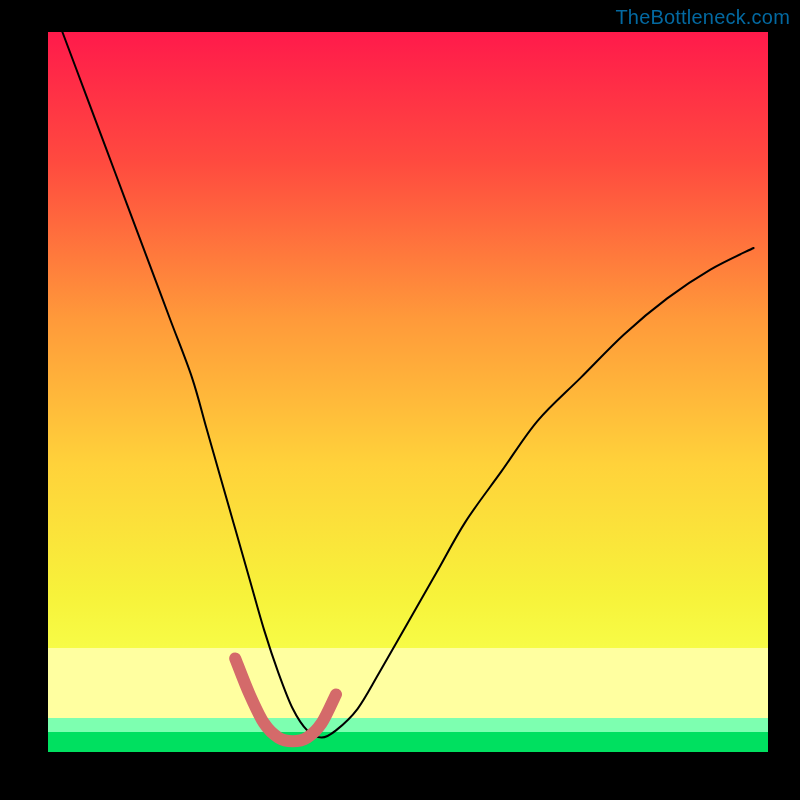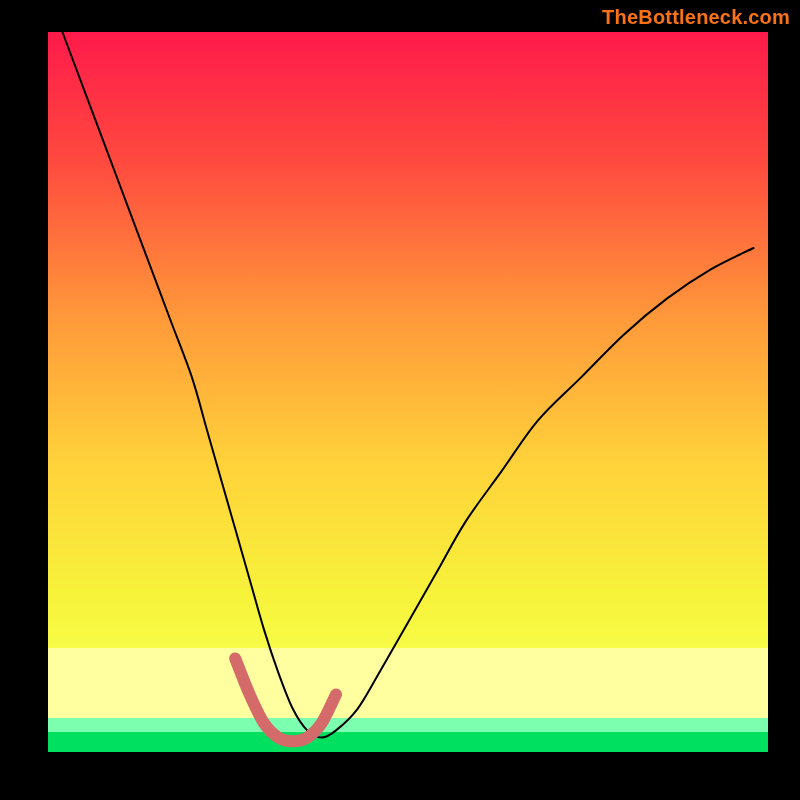--- a/index.html
+++ b/index.html
@@ -14,23 +14,23 @@
   .frame {
     position: relative;
     width: 800px;
     height: 800px;
     background: #000;
   }
   .watermark {
     position: absolute;
     top: 6px;
     right: 10px;
-    color: #f97316;
+    color: #0369a1;
     font-size: 20px;
-    font-weight: 700;
+    font-weight: 400;
     letter-spacing: 0.2px;
     z-index: 5;
   }
   svg.plot {
     position: absolute;
     left: 0;
     top: 0;
     width: 800px;
     height: 800px;
   }

